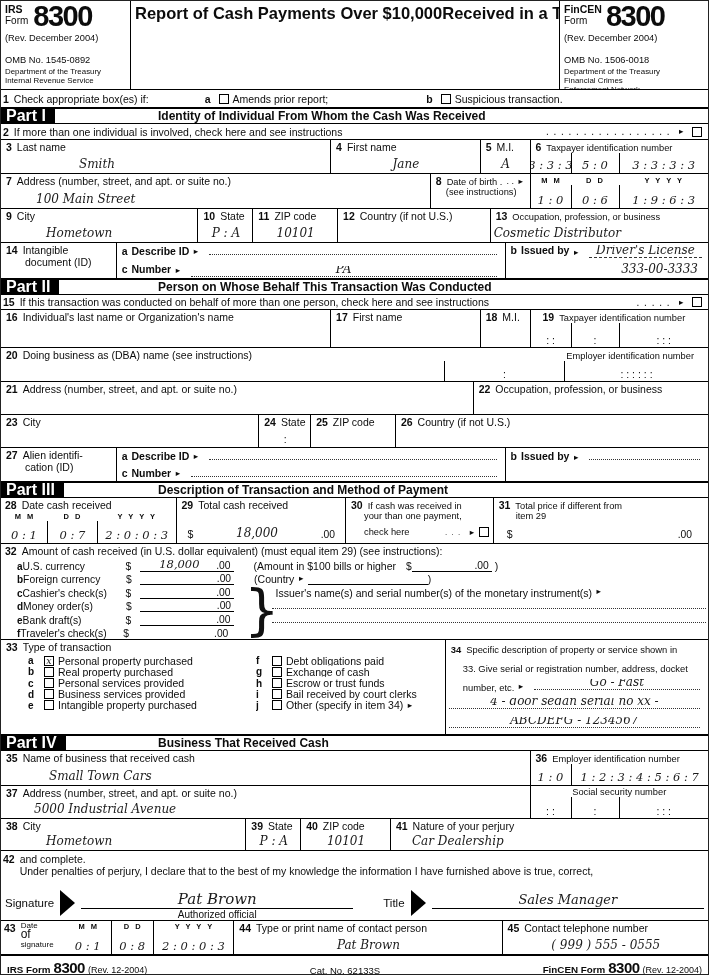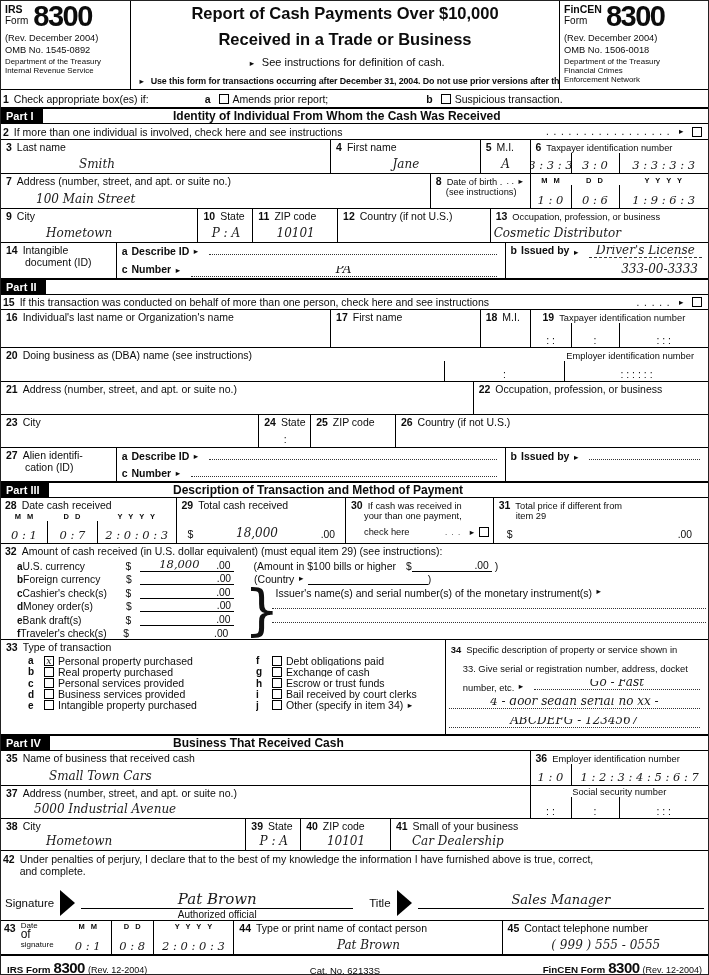--- a/index.html
+++ b/index.html
@@ -13,49 +13,49 @@
 .bl{font-weight:bold;font-size:10.5px;padding:0 4px 0 2px}
 .lb{font-size:10.5px}
 .sm{font-size:9.3px}
 .hw{font-family:"DejaVu Serif",serif;font-style:italic;font-size:12px;color:#1b1b1b;white-space:nowrap}
 .vrow{flex:1;display:flex;align-items:flex-end;padding-bottom:2px;overflow:hidden}
 .cb{flex:0 0 auto;width:10px;height:10px;border:1px solid #000;display:inline-flex;align-items:center;justify-content:center;margin:0 4px;background:#fff;align-self:center}
 .cb .hw{font-size:9.5px;line-height:9px}
 .ar{font-size:7.5px;padding:0 3px;align-self:center;flex:0 0 auto}
 .dots{flex:1;overflow:hidden;white-space:nowrap;font-size:10px;padding:0 4px;text-align:right;align-self:center;letter-spacing:1px}
 .pbar{border-top:2px solid #000;display:flex;align-items:stretch;position:relative;background:#fff}
-.ptag{background:#000;color:#fff;font-weight:bold;font-size:11px;padding:1px 9px 2px 5px;display:flex;align-items:center}
-.ptitle{position:absolute;left:172px;top:50%;transform:translateY(-50%);font-weight:bold;font-size:12px;white-space:nowrap}
+.ptag{background:#000;color:#fff;font-weight:bold;font-size:16px;padding:1px 9px 2px 5px;display:flex;align-items:center}
+.ptitle{position:absolute;left:157px;top:50%;transform:translateY(-50%);font-weight:bold;font-size:12px;white-space:nowrap}
 .drow{display:flex;align-items:stretch;overflow:hidden}
 .dg{display:flex;align-items:flex-end;justify-content:center;border-left:1px solid #000;padding-bottom:1px;overflow:hidden;white-space:nowrap}
 .dg.fg{border-left:none}
 .dg .hw{font-size:11.5px}
 .lrow{display:flex;font-size:7.5px;font-weight:bold;line-height:9px;overflow:hidden}
 .lg{text-align:center;word-spacing:4px;white-space:nowrap}
 .w40{flex:0 0 40px}.w46{flex:0 0 46px}.w48{flex:0 0 48px}.w50{flex:0 0 50px}.w120{flex:0 0 120px}.grow{flex:1 1 auto}
 .dleader{flex:1;border-bottom:1px dotted #333;margin:0 6px 3px 6px;height:11px;display:flex;justify-content:center;align-items:flex-end;overflow:hidden}
 .dashleader{flex:1;border-bottom:1px dashed #333;margin:0 4px 3px 6px;height:13px;display:flex;justify-content:center;align-items:flex-end;overflow:hidden}
 .amrow{display:flex;align-items:flex-end;height:14px;white-space:nowrap;overflow:hidden}
 .aml{font-weight:bold;font-size:10px;flex:0 0 14px;text-align:left;padding-left:16px;width:30px}
 .amlab{font-size:10.3px;flex:0 0 103px}
 .amd{font-size:10.3px;flex:0 0 14px}
 .ambox{flex:0 0 94px;border-bottom:1px solid #000;display:flex;align-items:flex-end;padding:0 3px}
 .ambox .hwv{flex:1;text-align:center;font-size:11.5px}
 .cents{font-size:10.3px}
 .brace{position:absolute;left:243px;top:40px;font-size:56px;line-height:52px;font-family:"DejaVu Sans",sans-serif;color:#111}
 .tri{width:0;height:0;border-top:13px solid transparent;border-bottom:13px solid transparent;border-left:15px solid #000;margin:0 6px;flex:0 0 auto;align-self:center}
 .hdr{display:flex;height:88px;overflow:hidden}
 .hc1{width:130px;border-right:1px solid #000;padding:3px 4px;overflow:hidden}
-.hc2{flex:1;text-align:center;padding:3px 4px;display:flex;flex-direction:column;justify-content:space-between;overflow:hidden}
+.hc2{flex:1;text-align:center;padding:3px 4px;display:flex;flex-direction:row;justify-content:space-between;overflow:hidden}
 .hc3{width:149px;border-left:1px solid #000;padding:3px 4px;overflow:hidden}
 .formno{font-size:29px;font-weight:bold;letter-spacing:-1.5px;line-height:25px}
 .agency{font-size:10.5px;font-weight:bold;line-height:10.5px}
 .fw{font-size:10px;line-height:11px}
 .hrev{font-size:9.3px;margin-top:4px;white-space:nowrap}
-.homb{font-size:9.3px;margin-top:2px;white-space:nowrap}
+.homb{font-size:9.3px;margin-top:12px;white-space:nowrap}
 .hdept{font-size:7.9px;line-height:9px;margin-top:2px;white-space:nowrap}
 .t1{font-weight:bold;font-size:16.5px;line-height:18px;white-space:nowrap}
 .tsee{font-weight:normal;font-size:11px;white-space:nowrap}
 .tuse{font-weight:bold;font-size:8.9px;white-space:nowrap;letter-spacing:-0.1px}
 .tpriv{font-weight:bold;font-size:11px;white-space:nowrap}
 .ftr{border-top:2px solid #000;display:flex;align-items:flex-end;padding:3px 6px 0 6px;justify-content:space-between}
 .fnum{font-size:15px;font-weight:bold;letter-spacing:-0.5px;padding:0 3px}
 .fbold{font-size:9.8px;font-weight:bold}
 .frev{font-size:9px}
 .tgrid{display:flex;flex:1;overflow:hidden}
@@ -169,21 +169,21 @@
     <div class="cell" style="width:179px;padding:1px 0 0 0">
       <div class="lr" style="padding-left:3px">
           <span class="n">6</span>
           <span class="sm">Taxpayer identification number</span>
         </div>
       <div class="drow grow">
         <div class="dg fg w40">
             <span class="hw">3 : 3 : 3</span>
           </div>
         <div class="dg w48">
-            <span class="hw">3 : 0</span>
+            <span class="hw">5 : 0</span>
           </div>
         <div class="dg grow">
             <span class="hw">3 : 3 : 3 : 3</span>
           </div>
       </div>
     </div>
   </div>
 
   <div class="row" style="height:35px">
     <div class="cell fc" style="width:430px">
@@ -310,20 +310,21 @@
           </span>
         </div>
       <div class="lr" style="justify-content:flex-end;padding:0 8px 2px 0">
           <span class="hw">333-00-3333</span>
         </div>
     </div>
   </div>
 
   <div class="pbar" style="height:16px">
     <div class="ptag">Part II</div>
+    <div class="ptitle">Person on Whose Behalf This Transaction Was Conducted</div>
   </div>
 
   <div class="row" style="height:15px;align-items:center">
     <span class="n">15</span>
     <span class="lb">If this transaction was conducted on behalf of more than one person, check here and see instructions</span>
     <span class="dots">.     .     .     .     .</span>
     <span class="ar">►</span>
     <span class="cb" style="margin-right:6px"></span>
   </div>
 
@@ -799,44 +800,44 @@
           <span class="n">40</span>
           <span class="lb">ZIP code</span>
         </div>
       <div class="vrow" style="justify-content:center">
           <span class="hw">10101</span>
         </div>
     </div>
     <div class="cell" style="width:319px">
       <div class="lr">
           <span class="n">41</span>
-          <span class="lb">Small of your business</span>
+          <span class="lb">Nature of your perjury</span>
         </div>
       <div class="vrow" style="padding-left:18px">
           <span class="hw">Car Dealership</span>
         </div>
     </div>
   </div>
 
   <div class="row" style="height:34px">
     <span class="n" style="padding-top:2px">42</span>
     <div style="padding-top:2px">
+      <div class="lb">and complete.</div>
       <div class="lb">Under penalties of perjury, I declare that to the best of my knowledge the information I have furnished above is true, correct,</div>
-      <div class="lb">and complete.</div>
     </div>
   </div>
 
   <div class="sigrow">
     <span class="siglab">Signature</span>
     <span class="tri"></span>
     <div class="sigline" style="flex:0 0 272px">
       <div class="hwbig hw">Pat Brown</div>
       <div class="subl">Authorized official</div>
     </div>
-    <span class="siglab" style="margin-left:16px">Title</span>
+    <span class="siglab" style="margin-left:30px">Title</span>
     <span class="tri"></span>
     <div class="sigline" style="flex:1;padding-bottom:11px">
       <div class="hwbig hw" style="font-size:13px">Sales Manager</div>
     </div>
   </div>
 
   <div class="row" style="height:34px">
     <div class="cell fc" style="width:110px;flex-direction:row;padding:1px 0 0 0">
       <span class="n" style="padding-left:3px">43</span>
       <div style="width:44px;overflow:hidden">

